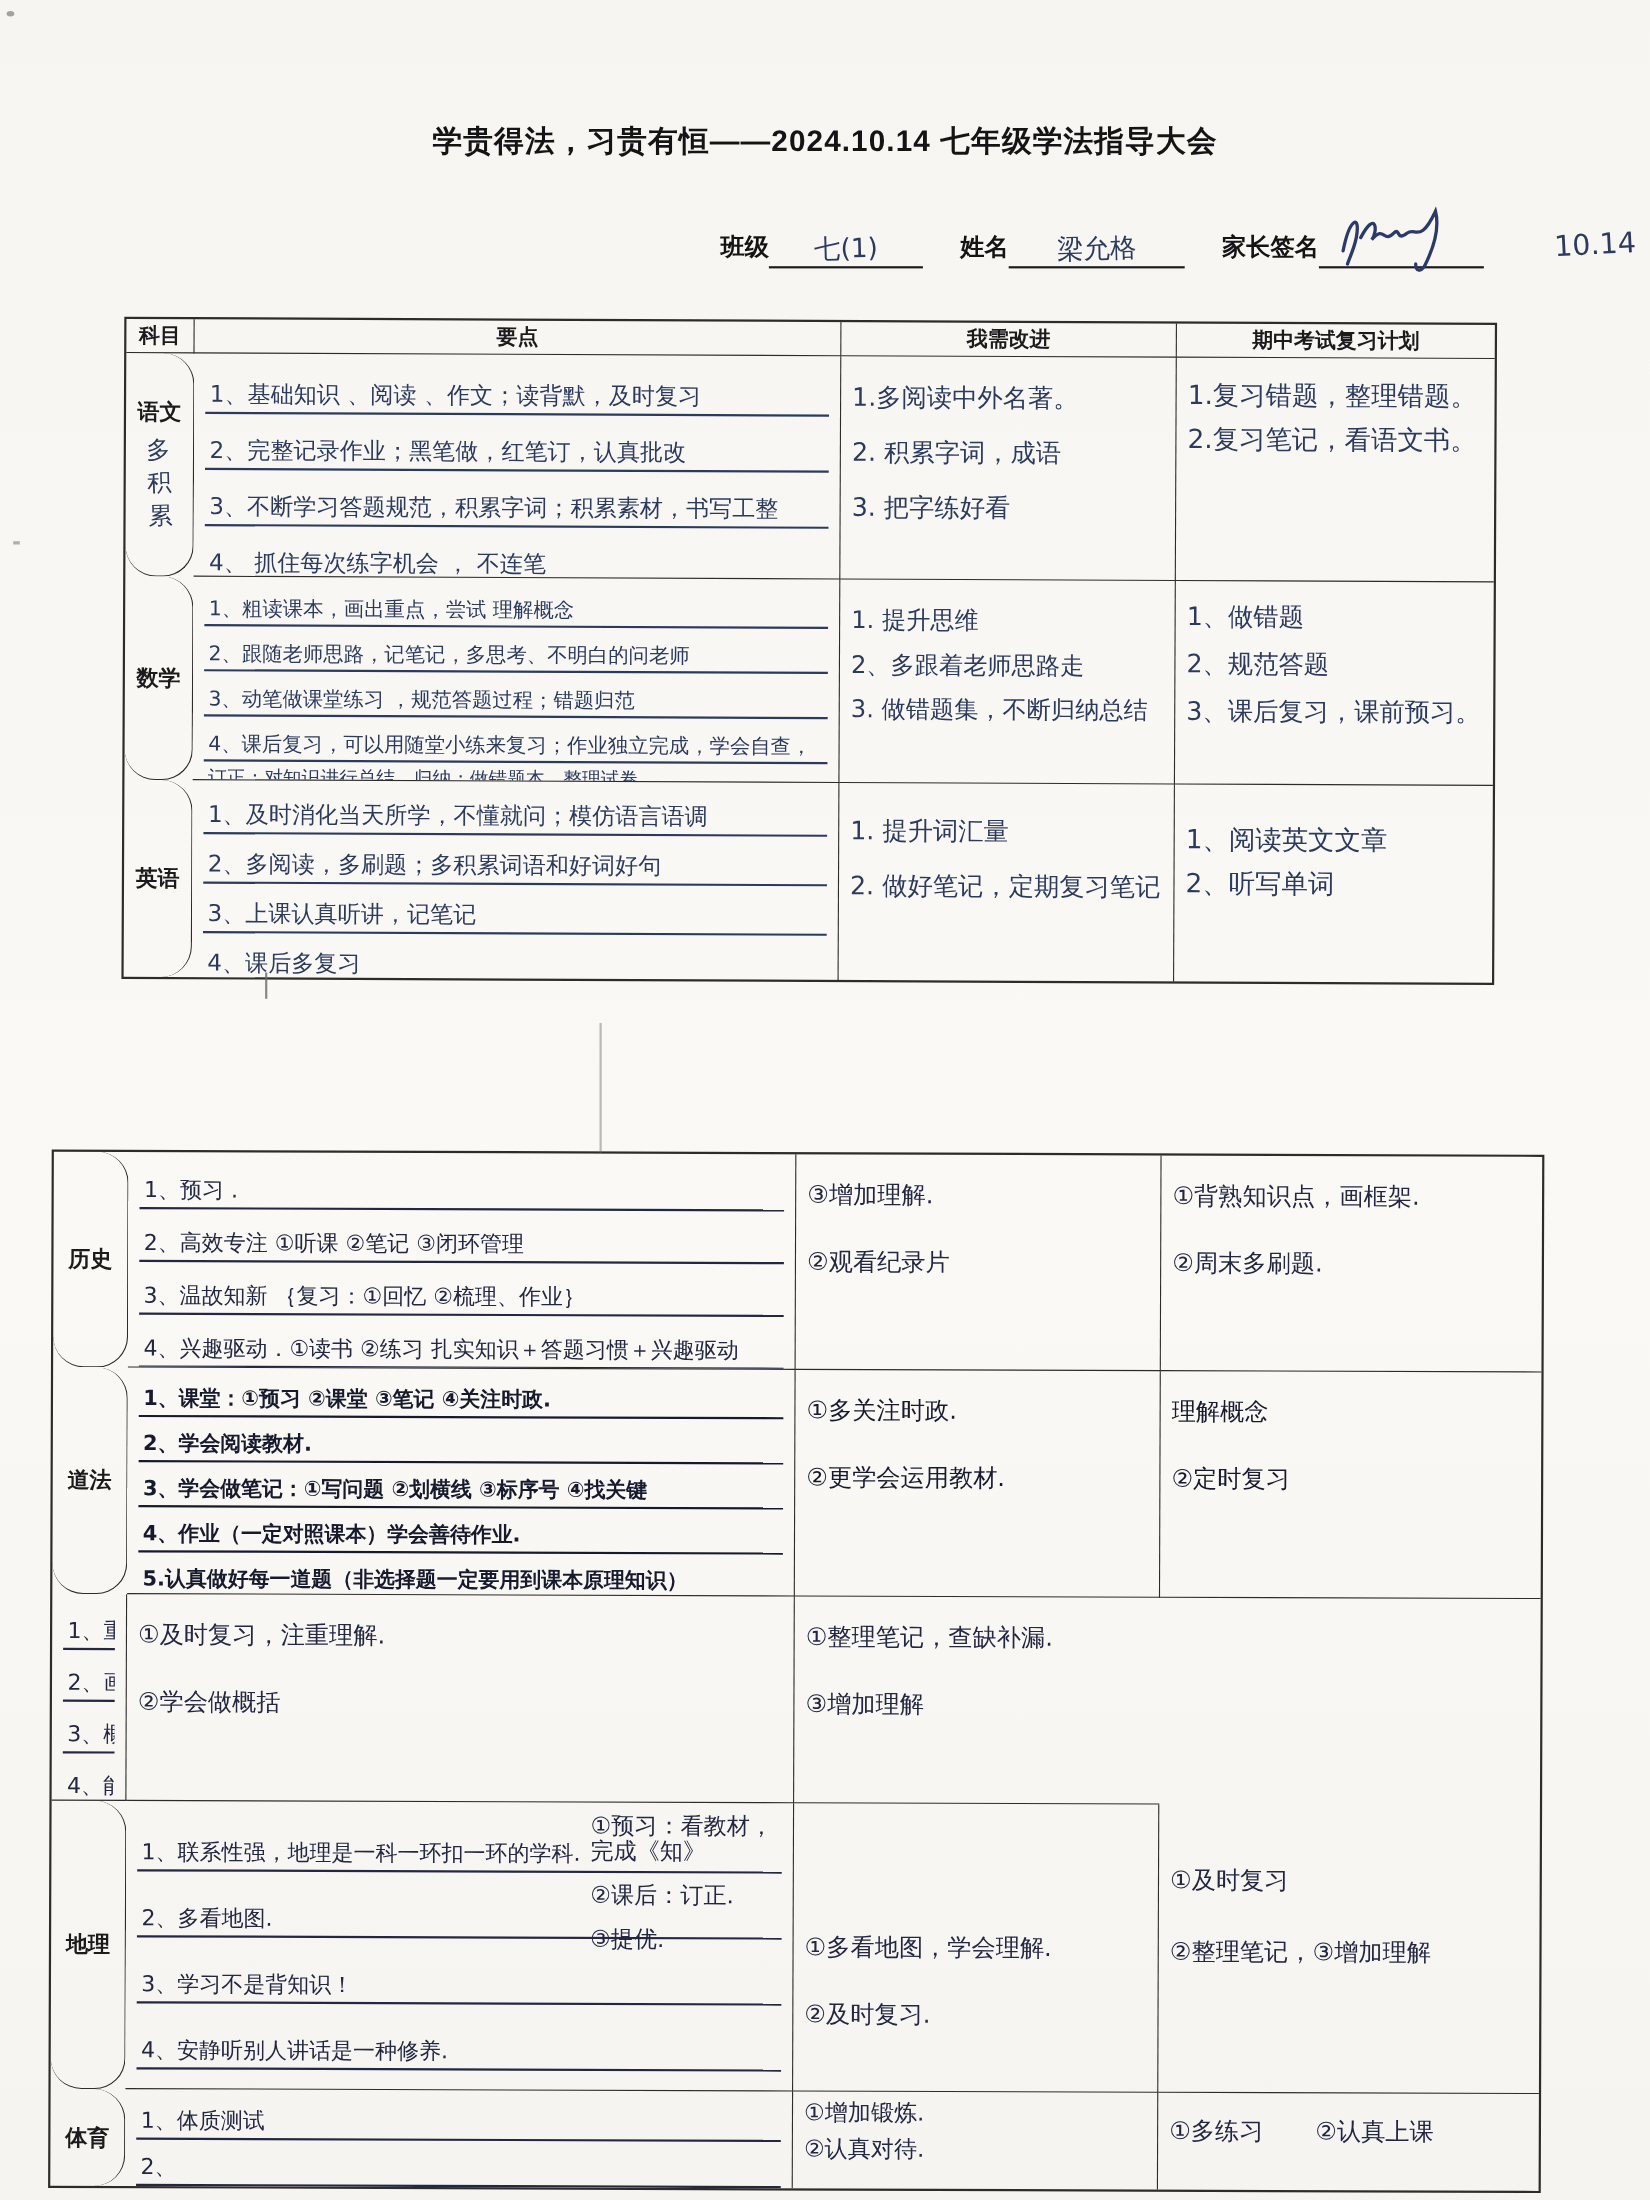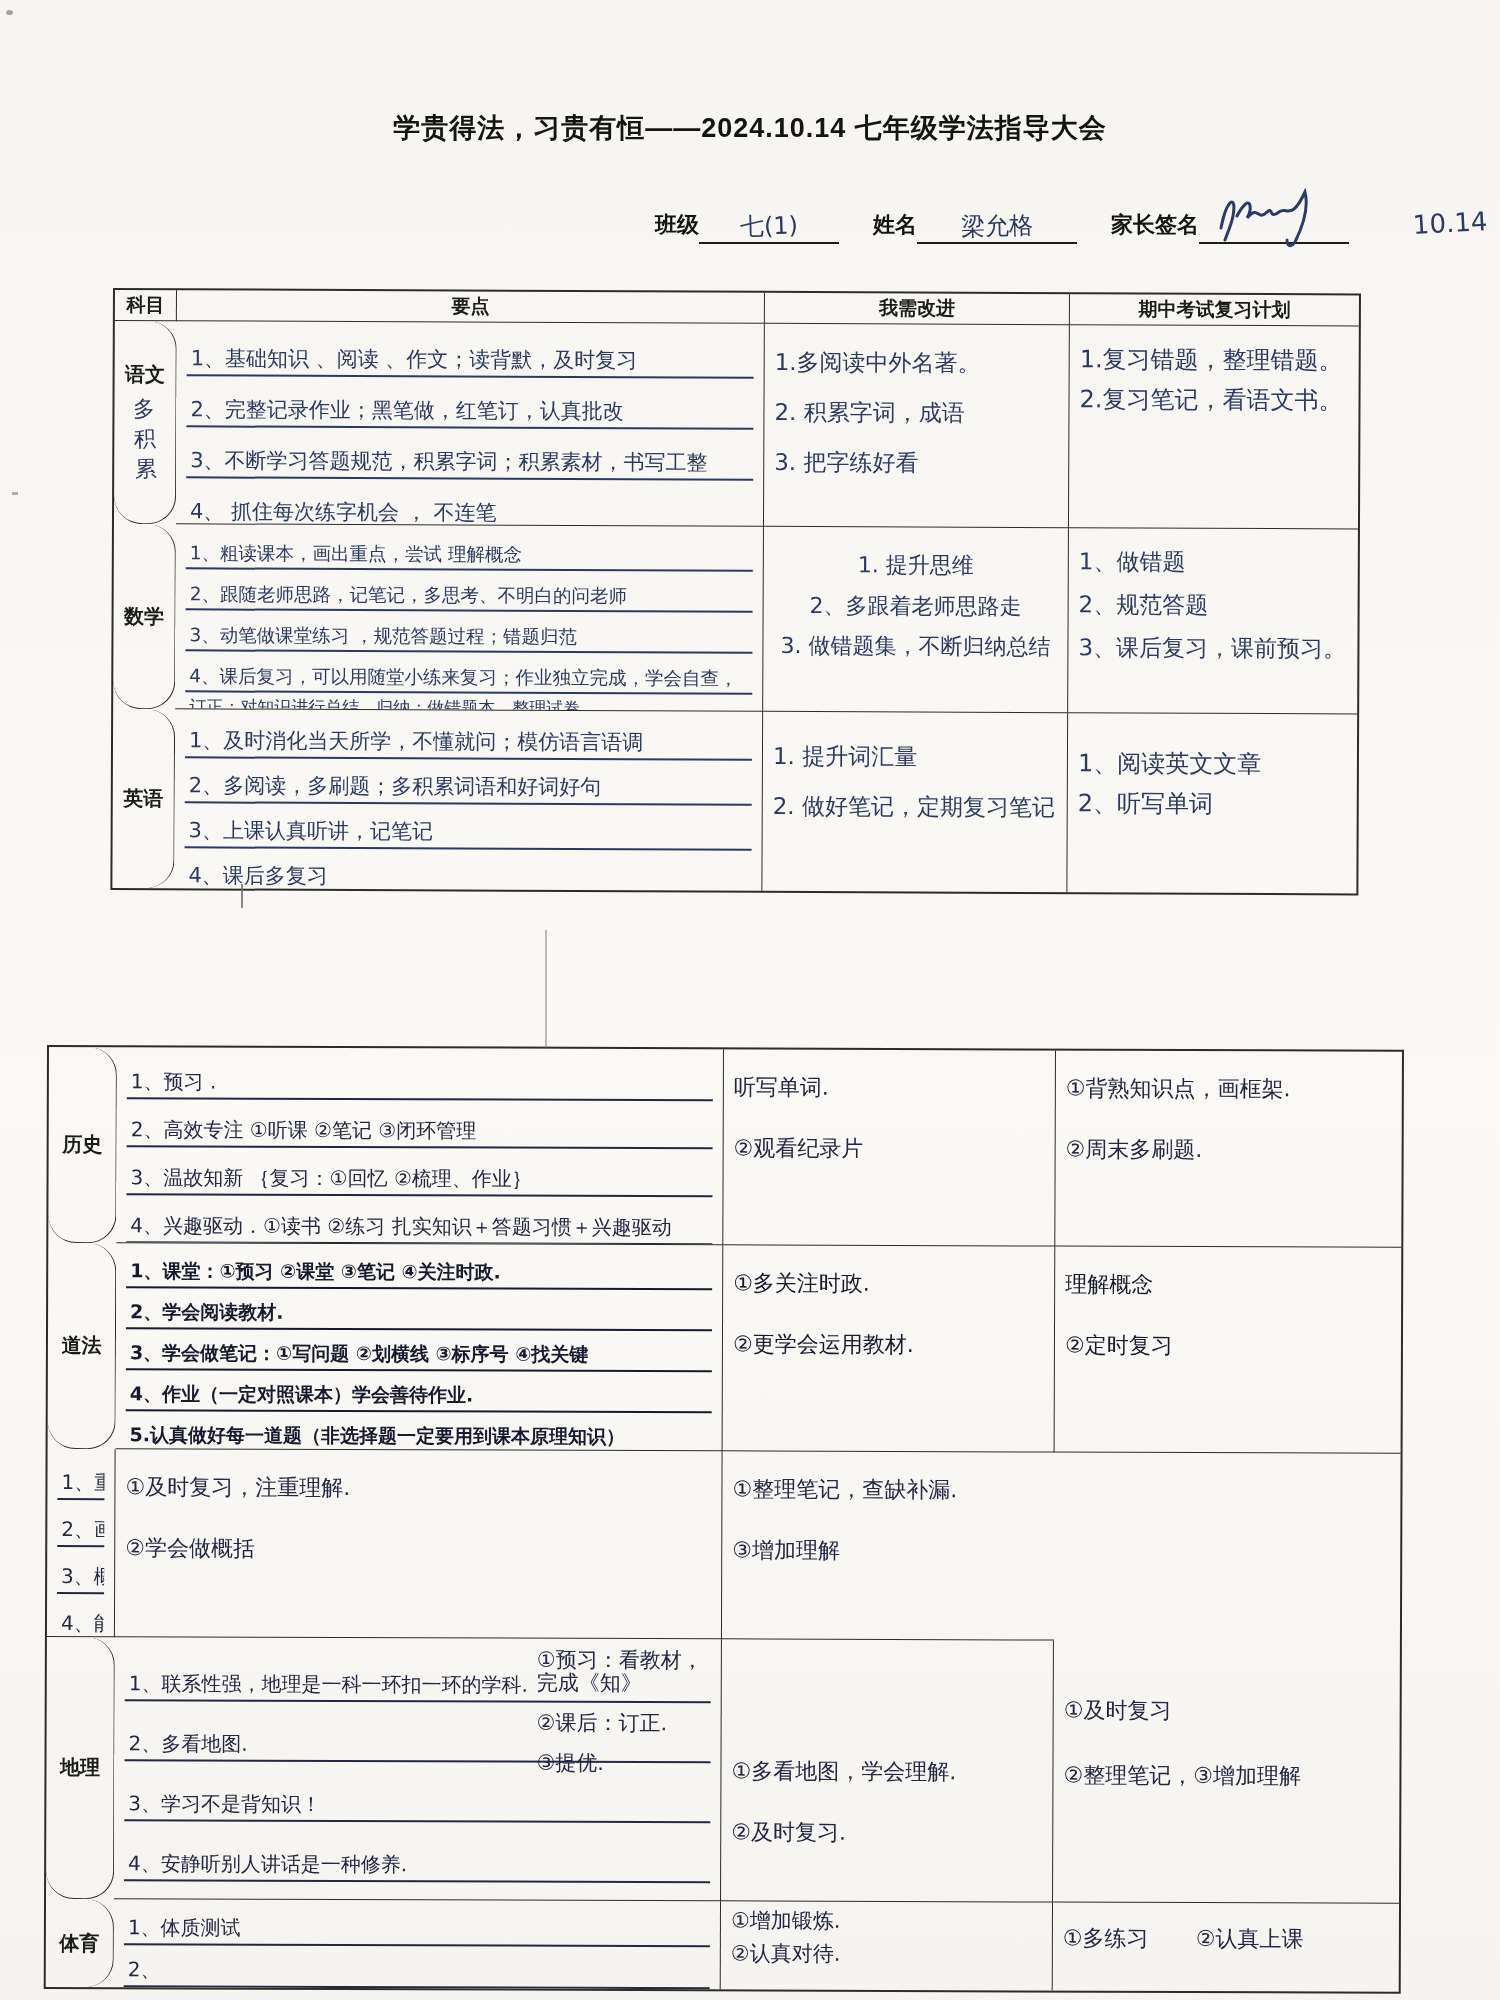--- a/index.html
+++ b/index.html
@@ -54,21 +54,21 @@
   .t1 .r1 .c{height:185px;}
   .t1 .r2 .c{height:179px;}
   .t1 .r0 .pl{height:47px;font-size:21px;}
   .t1 .r1 .pl{height:37px;font-size:18.5px;}
   .t1 .r1 .pl.cont{height:26px;font-size:17px;}
   .t1 .r2 .pl{height:41px;font-size:21px;}
   .t1 .improve{padding-top:24px;}
   .t1 .improve .il{font-size:23px;margin-bottom:20px;line-height:1.3;}
   .t1 .plan{padding-top:18px;}
   .t1 .plan .il{font-size:24px;margin-bottom:8px;line-height:1.35;}
-  .t1 .r1 .improve .il{font-size:22px;margin-bottom:12px;text-align:center;}
+  .t1 .r1 .improve .il{font-size:22px;margin-bottom:12px;}
   .t1 .r1 .plan .il{font-size:23px;margin-bottom:12px;}
   .t1 .r2 .improve{padding-top:30px;}
   .t1 .r2 .plan{padding-top:34px;}
   
   .t2 .r0 .c{height:196px;}
   .t2 .r1 .c{height:206px;--ink:#171a2d;}
   .t2 .r1 .pl{font-weight:bold;}
   .t2 .r2 .c{height:188px;}
   .t2 .r3 .c{height:262px;}
   .t2 .r4 .c{height:88px;}
@@ -208,21 +208,21 @@
       <div class="c subj">
         <span>历史</span>
       </div>
       <div class="c points">
         <div class="pl">1、预习 .</div>
         <div class="pl">2、高效专注 ①听课 ②笔记 ③闭环管理</div>
         <div class="pl">3、温故知新 ｛复习：①回忆 ②梳理、作业｝</div>
         <div class="pl">4、兴趣驱动．①读书 ②练习 扎实知识＋答题习惯＋兴趣驱动</div>
       </div>
       <div class="c improve">
-        <div class="il">听写单词.</div>
+        <div class="il">③增加理解.</div>
         <div class="il">②观看纪录片</div>
       </div>
       <div class="c plan">
         <div class="il">①背熟知识点，画框架.</div>
         <div class="il">②周末多刷题.</div>
       </div>
     </div>
 
     <div class="row r1">
       <div class="c subj">

